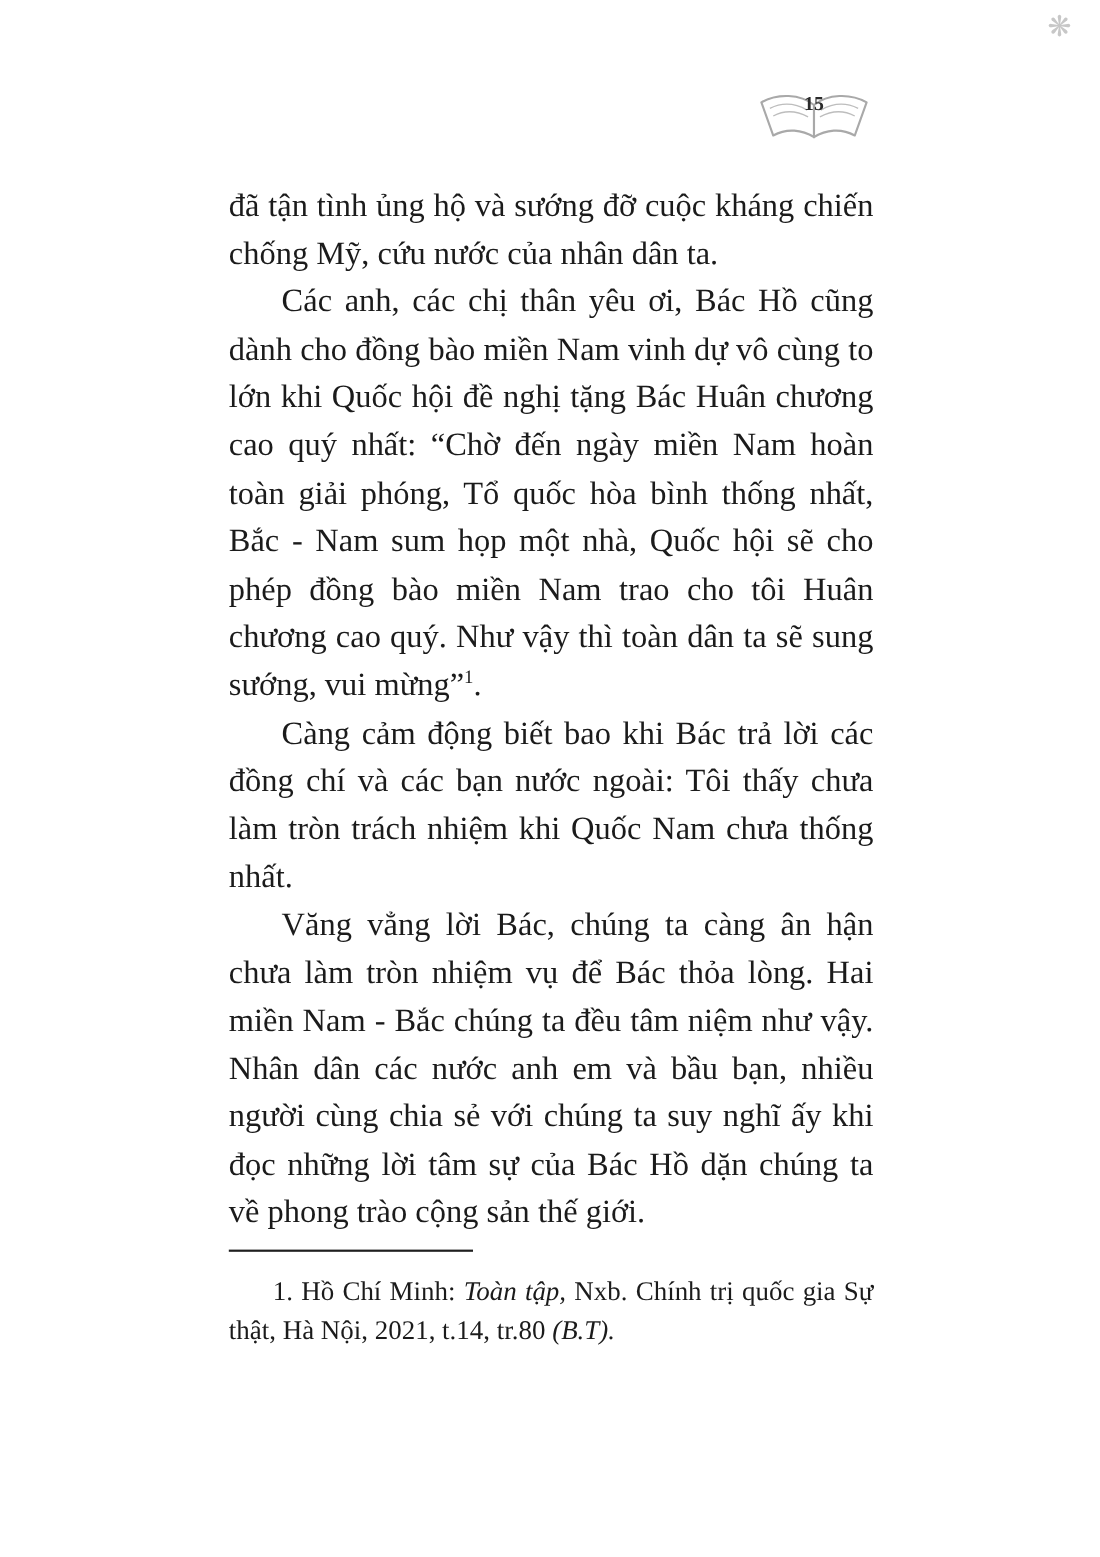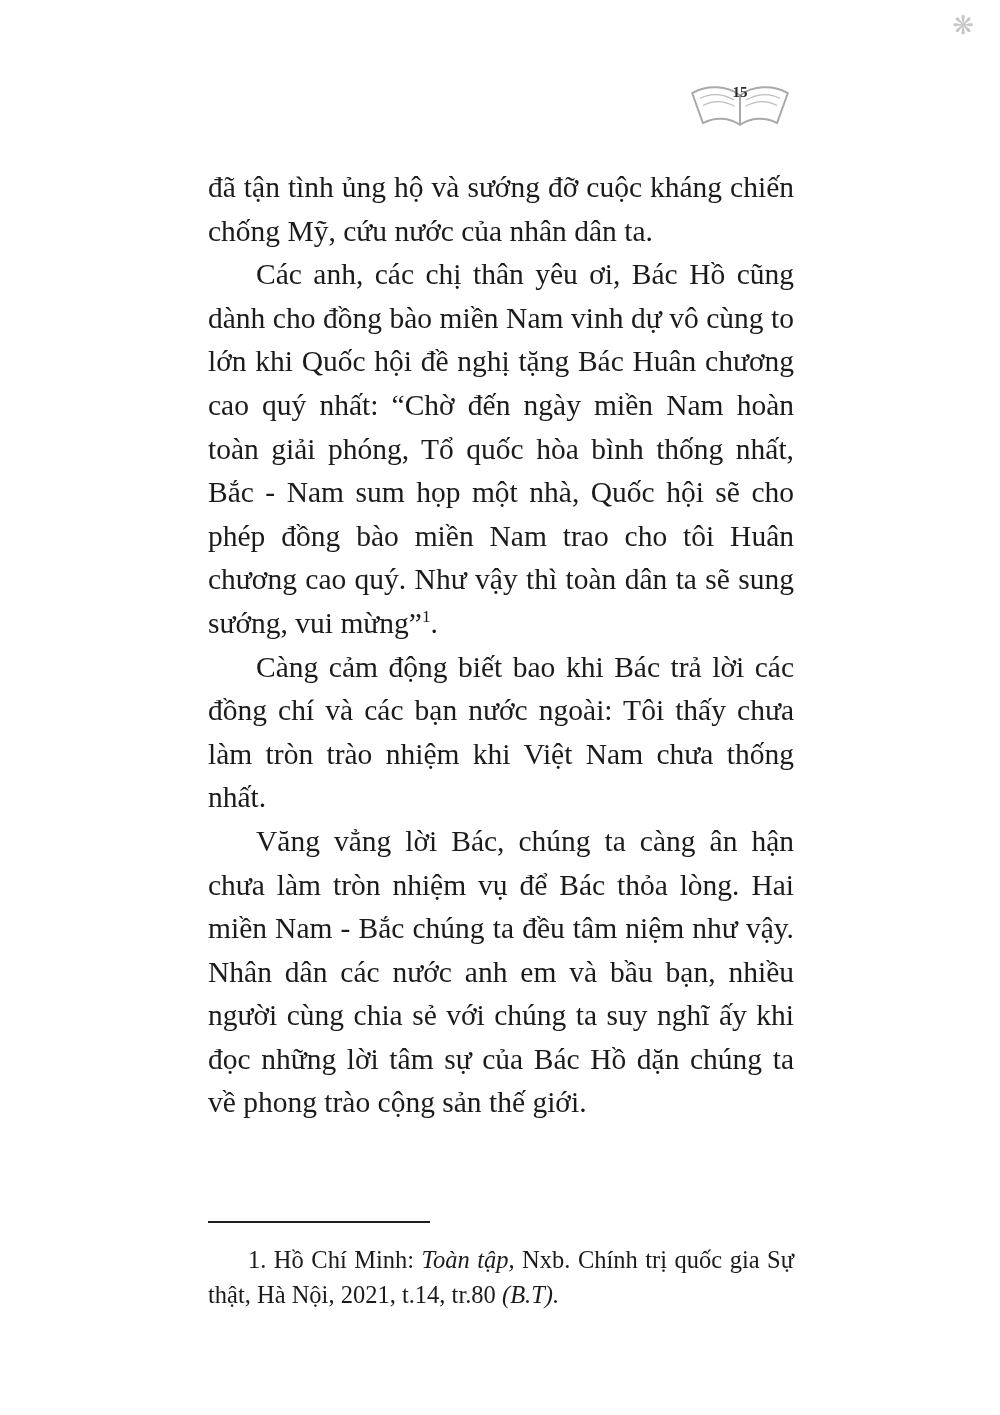--- a/index.html
+++ b/index.html
@@ -47,21 +47,21 @@
     height: 54px;
   }
   .book-marker svg { position: absolute; top: 0; left: 0; }
   .page-number {
     position: absolute;
     top: 4px;
     left: 0;
     width: 108px;
     text-align: center;
     font-weight: bold;
-    font-size: 15px;
+    font-size: 18px;
     color: #2a2a2a;
   }
 
   
   .body-text {
     position: absolute;
     top: 166px;
     left: 208px;
     width: 586px;
     font-size: 29.5px;
@@ -74,21 +74,21 @@
   sup.fn-ref {
     font-size: 0.58em;
     vertical-align: super;
     line-height: 0;
   }
 
   
   .footnote-area {
     position: absolute;
     left: 208px;
-    top: 1221px;
+    top: 1136px;
     width: 586px;
   }
   .footnote-rule {
     width: 222px;
     height: 0;
     border-top: 2px solid #1f1f1f;
     margin-bottom: 20px;
   }
   .footnote {
     margin: 0;
@@ -127,21 +127,21 @@
     <div class="page-number">15</div>
   </div>
 
   <div class="body-text">
     <p class="noindent">đã tận tình ủng hộ và sướng đỡ cuộc kháng chiến chống Mỹ, cứu nước của nhân dân ta.</p>
 
     <p>
       <span>Các anh, các chị thân yêu ơi, Bác Hồ cũng dành cho đồng bào miền Nam vinh dự vô cùng to lớn khi Quốc hội đề nghị tặng Bác Huân chương cao quý nhất: “Chờ đến ngày miền Nam hoàn toàn giải phóng, Tổ quốc hòa bình thống nhất, Bắc - Nam sum họp một nhà, Quốc hội sẽ cho phép đồng bào miền Nam trao cho tôi Huân chương cao quý. Như vậy thì toàn dân ta sẽ sung sướng, vui mừng”</span><sup class="fn-ref">1</sup><span>.</span>
     </p>
 
-    <p>Càng cảm động biết bao khi Bác trả lời các đồng chí và các bạn nước ngoài: Tôi thấy chưa làm tròn trào nhiệm khi Việt Nam chưa thống nhất.</p>
+    <p>Càng cảm động biết bao khi Bác trả lời các đồng chí và các bạn nước ngoài: Tôi thấy chưa làm tròn trách nhiệm khi Quốc Nam chưa thống nhất.</p>
 
     <p>Văng vẳng lời Bác, chúng ta càng ân hận chưa làm tròn nhiệm vụ để Bác thỏa lòng. Hai miền Nam - Bắc chúng ta đều tâm niệm như vậy. Nhân dân các nước anh em và bầu bạn, nhiều người cùng chia sẻ với chúng ta suy nghĩ ấy khi đọc những lời tâm sự của Bác Hồ dặn chúng ta về phong trào cộng sản thế giới.</p>
   </div>
 
   <div class="footnote-area">
     <div class="footnote-rule"></div>
     <p class="footnote">
       <span>1. Hồ Chí Minh: </span><em>Toàn tập,</em><span> Nxb. Chính trị quốc gia Sự thật, Hà Nội, 2021, t.14, tr.80 </span><em>(B.T).</em>
     </p>
   </div>

